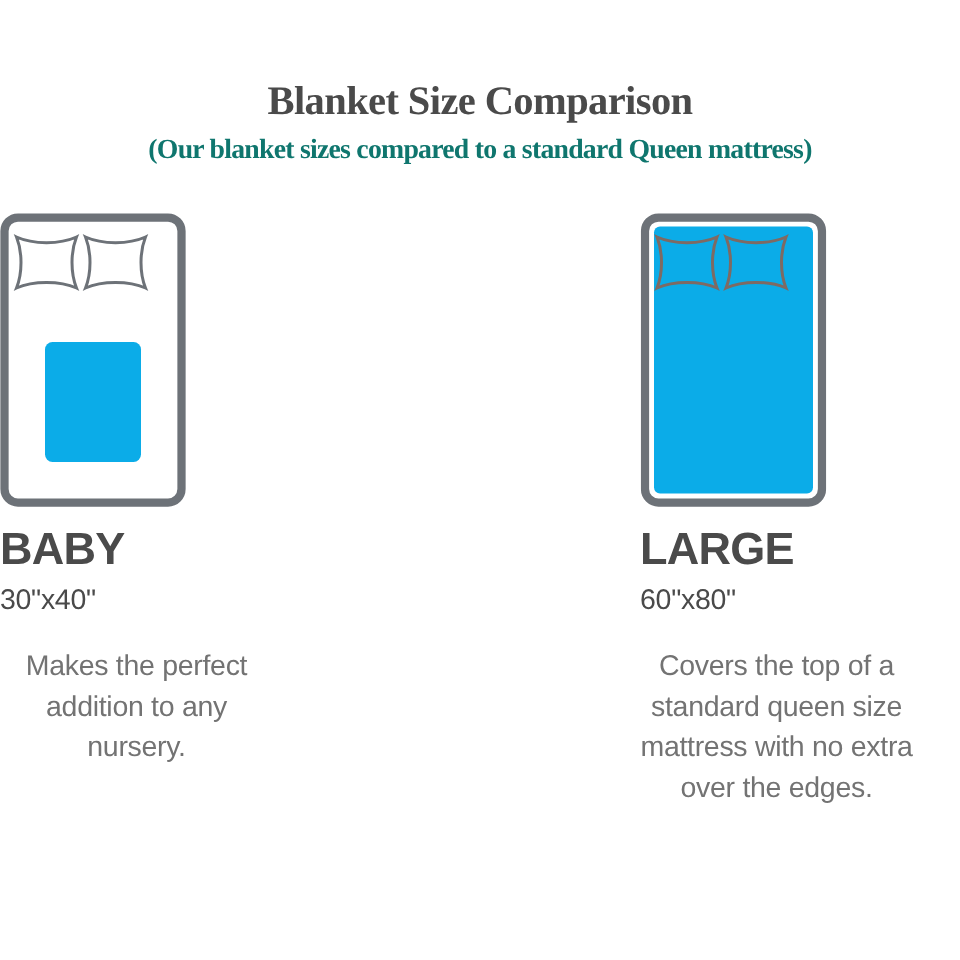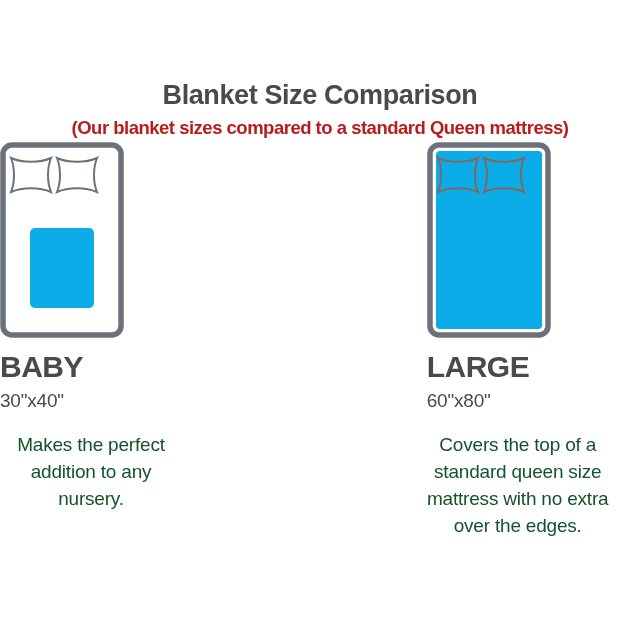--- a/index.html
+++ b/index.html
@@ -19,35 +19,36 @@
     width: 640px;
     height: 640px;
     position: relative;
     box-sizing: border-box;
   }
 
   
   .header {
     width: 100%;
     text-align: center;
-    padding-top: 80px;
+    padding-top: 52px;
+    font-family: Liberation Serif, serif;
   }
   .title {
     font-size: 27px;
     font-weight: bold;
     letter-spacing: -0.4px;
     color: #4a4a4a;
     line-height: 1.15;
     margin: 0;
   }
   .subtitle {
     font-size: 18.5px;
     font-weight: bold;
     letter-spacing: -0.5px;
-    color: #b91c1c;
+    color: #0f766e;
     line-height: 1.2;
     margin: 6px 0 0 0;
   }
 
   
   .columns {
     position: absolute;
     top: 142px;
     left: 0;
     width: 640px;
@@ -90,21 +91,21 @@
     font-weight: normal;
     color: #4a4a4a;
     letter-spacing: -0.2px;
     line-height: 1;
     text-align: center;
   }
   .desc {
     margin-top: 22px;
     font-size: 19px;
     font-weight: normal;
-    color: #14532d;
+    color: #737373;
     line-height: 1.42;
     text-align: center;
     width: 182px;
     letter-spacing: -0.2px;
   }
 </style>
 </head>
 <body>
 
 <div class="infographic">

